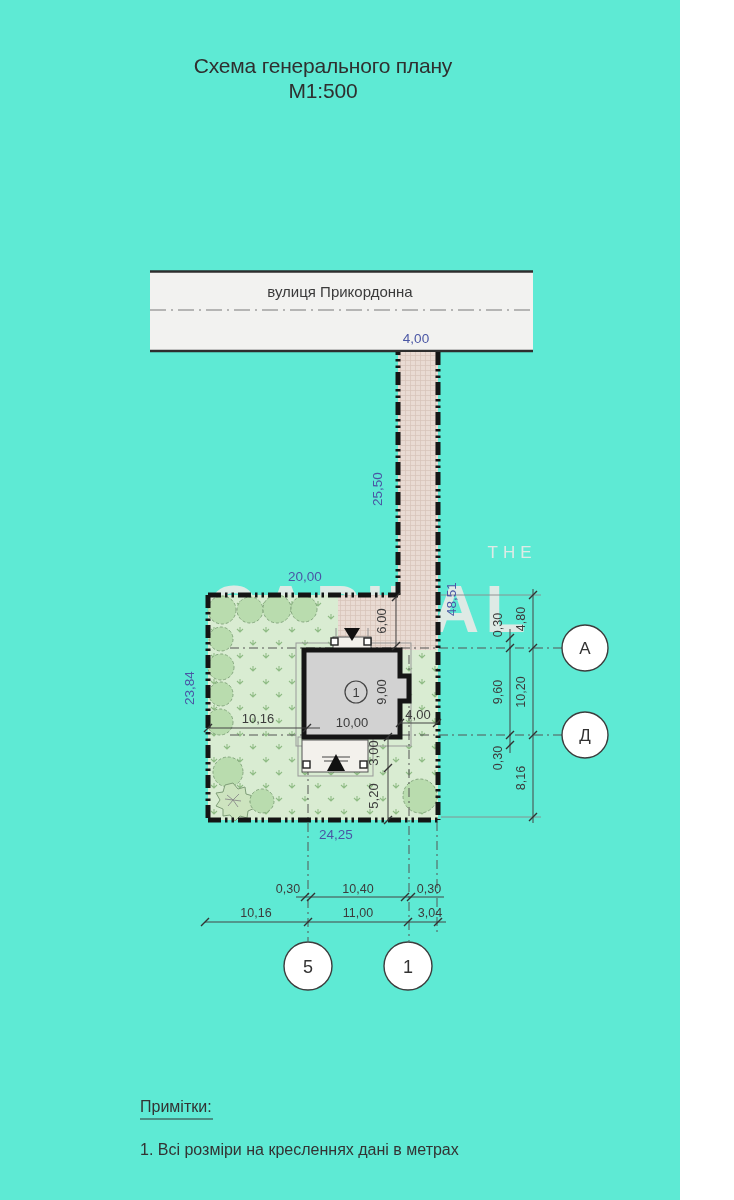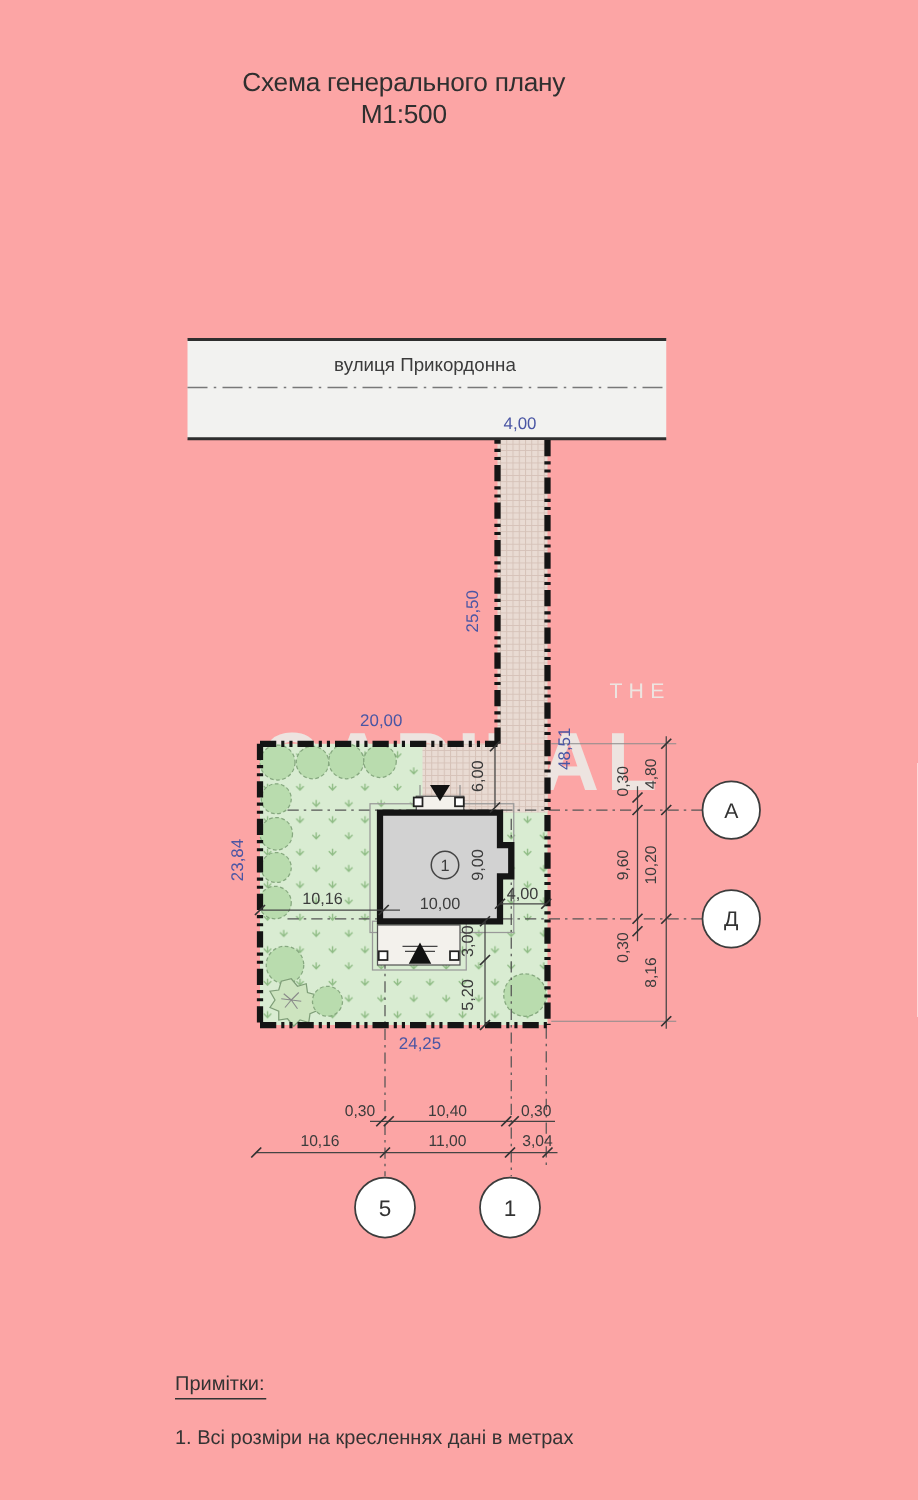--- a/index.html
+++ b/index.html
@@ -1,17 +1,17 @@
 <!DOCTYPE html>
 <html><head>
 <meta charset="utf-8">
 <style>
   html,body{margin:0;padding:0;background:#ffffff;}
   .canvas{
-    position:relative;width:734px;height:1200px;background:#fca5a5;overflow:hidden;
+    position:relative;width:680px;height:1200px;background:#5eead4;overflow:hidden;
     font-family:"Liberation Sans",sans-serif;
   }
   svg{position:absolute;left:0;top:0;}
   text{font-family:"Liberation Sans",sans-serif;fill:#3a3a3a;}
   .t-title{font-size:21px;letter-spacing:-0.2px;fill:#2f2f2f;}
   .t-street{font-size:15px;fill:#3b3b3b;}
   .t-dim{font-size:13px;fill:#3c3c3c;}
   .t-dim-sm{font-size:12.5px;fill:#3c3c3c;}
   .t-blue{font-size:13.5px;fill:#4a56a4;}
   .t-axis{font-size:17px;fill:#333;}

